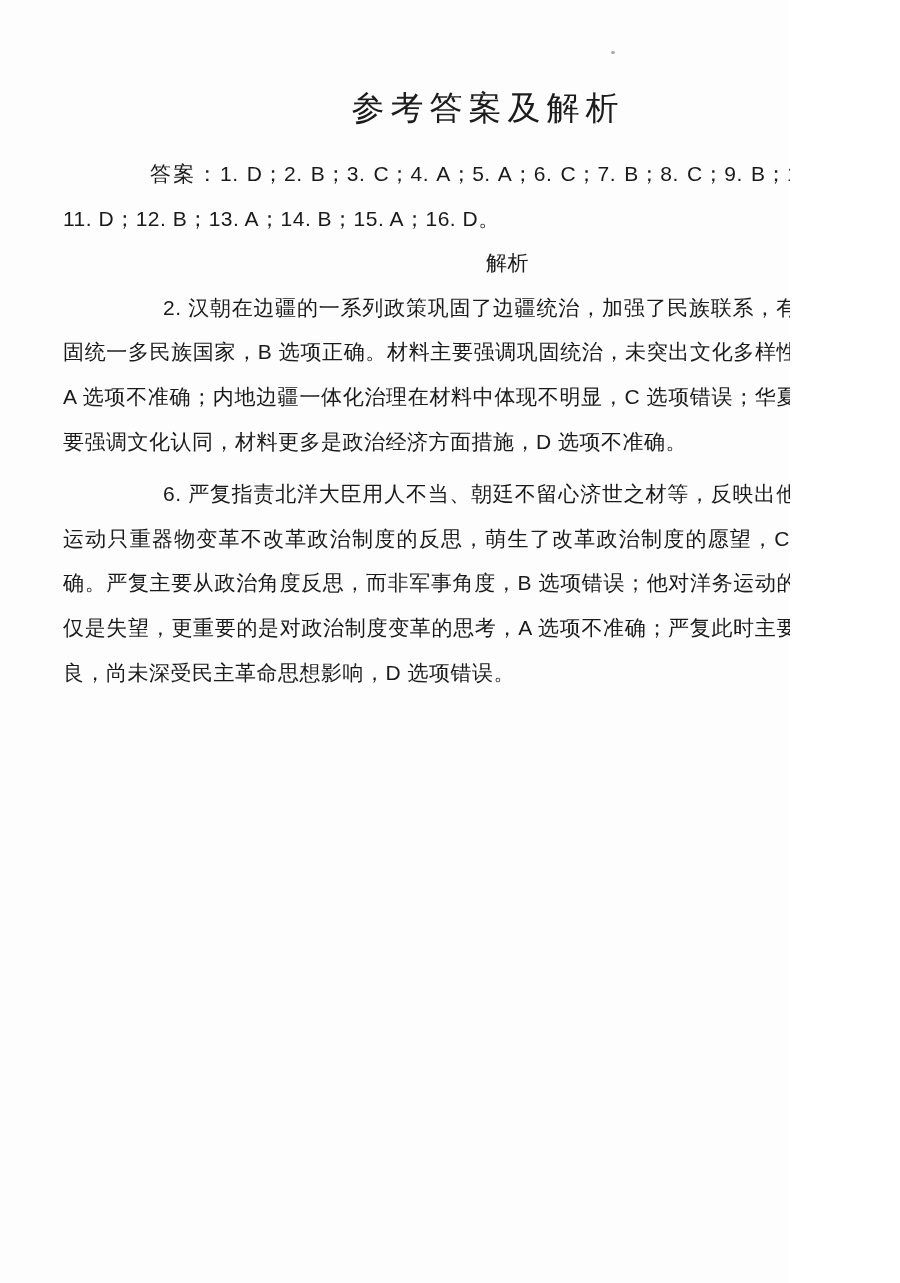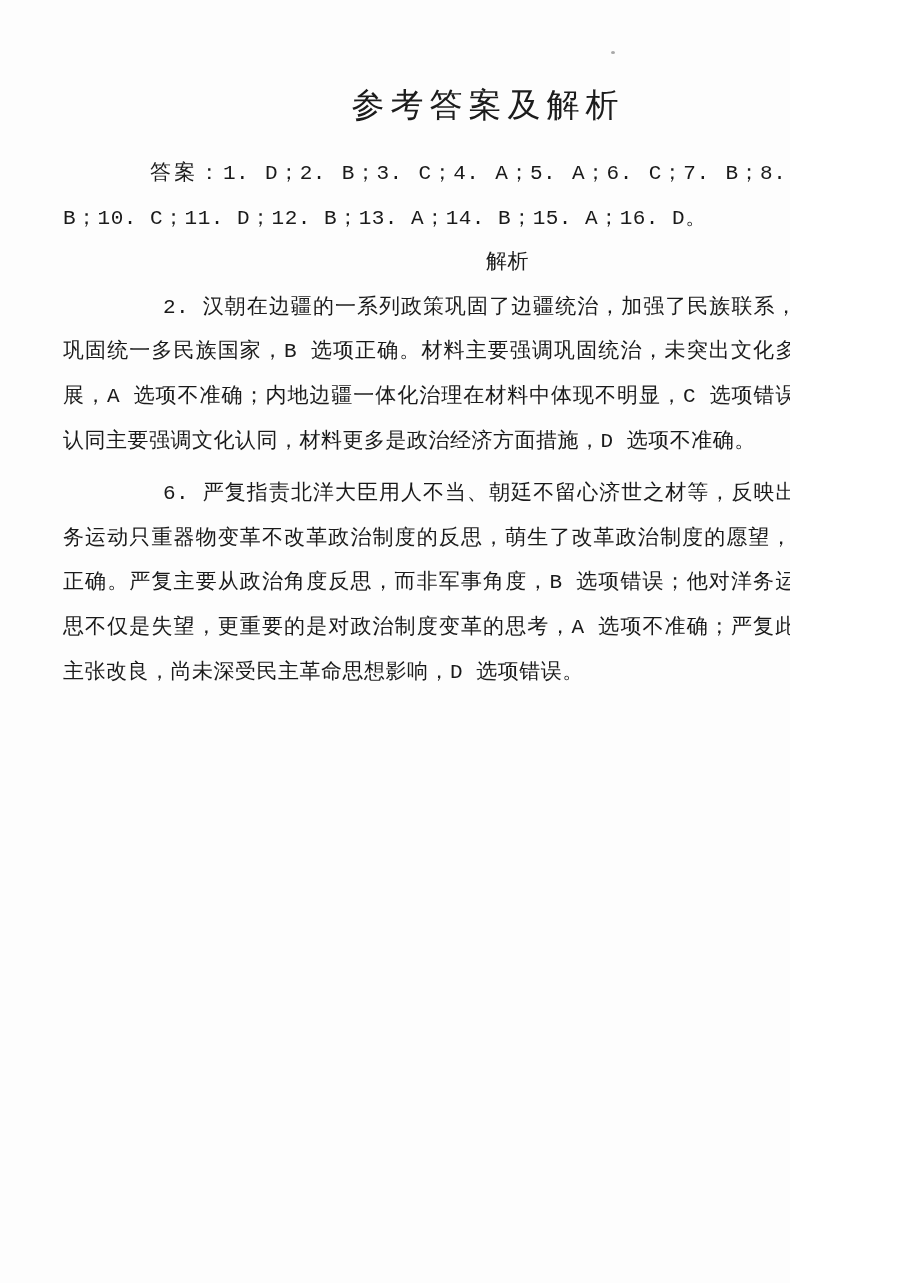--- a/index.html
+++ b/index.html
@@ -6,21 +6,21 @@
     margin: 0;
     padding: 0;
     background: #ffffff;
   }
   .page {
     position: relative;
     width: 790px;
     height: 1283px;
     background: #fdfdfd;
     overflow: hidden;
-    font-family: Liberation Mono, monospace;
+    font-family: Liberation Sans, sans-serif;
     color: #1a1a1a;
   }
   .content {
     position: absolute;
     left: 63px;
     top: 0;
     width: 800px;
   }
   .doc-title {
     margin: 88px 0 0 0;

